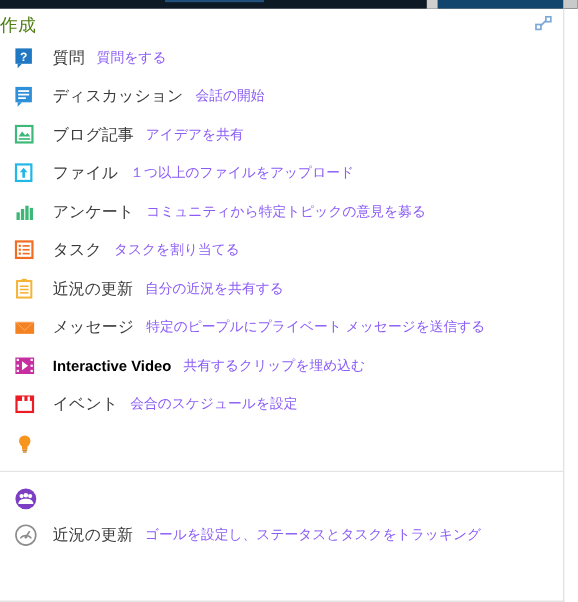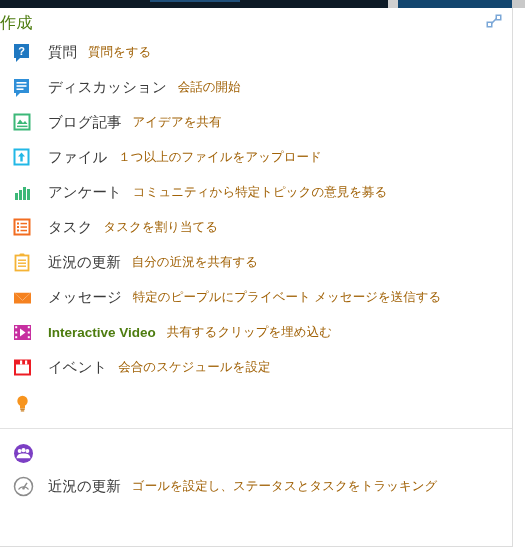--- a/index.html
+++ b/index.html
@@ -101,25 +101,25 @@
     white-space: nowrap;
   }
   .row-title {
     font-size: 14.5px;
     color: #3b3b3b;
     font-weight: 400;
   }
   .row-title.latin {
     font-weight: bold;
     font-size: 13.5px;
-    color: #4d7c0f;
+    color: #000000;
   }
   .row-desc {
     font-size: 12.5px;
-    color: #a16207;
+    color: #8b5cf6;
     margin-left: 11px;
   }
 
   .divider {
     height: 1px;
     background: #e2e2e2;
     margin: 8px 0 8px 0;
   }
 
   

